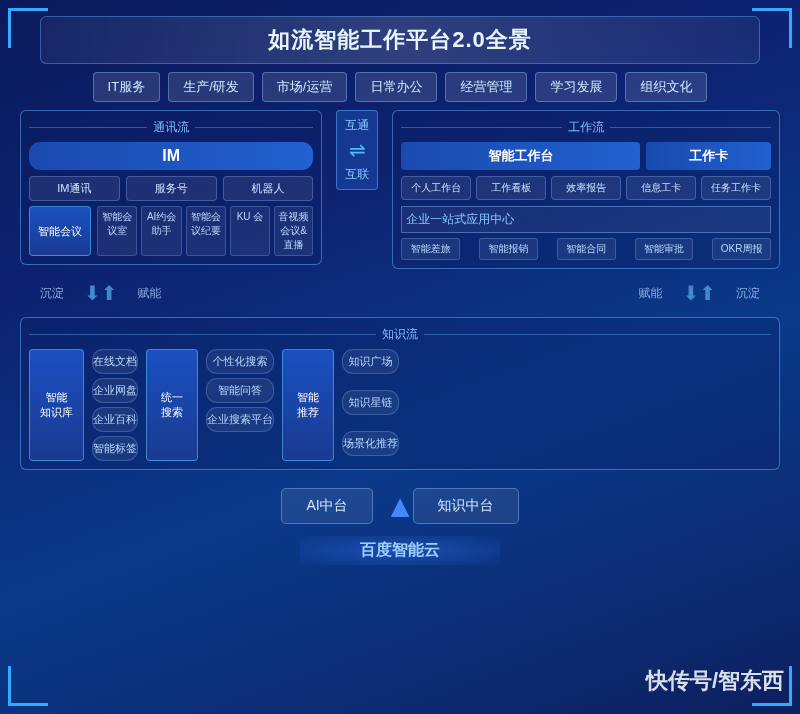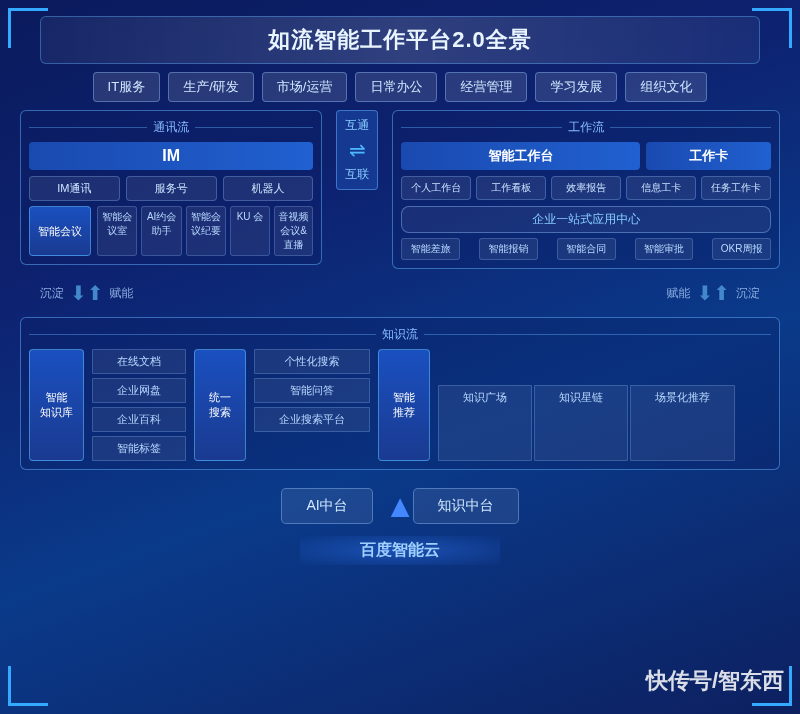--- a/index.html
+++ b/index.html
@@ -93,21 +93,21 @@
     }
     .flow-label::before, .flow-label::after {
       content: '';
       flex: 1;
       height: 1px;
       background: rgba(100,180,255,0.4);
     }
 
     .im-header {
       background: linear-gradient(90deg, #1a4ab0, #2060d0);
-      border-radius: 4px;
+      border-radius: 11px;
       text-align: center;
       padding: 5px;
       font-size: 16px;
       font-weight: bold;
       color: #fff;
       margin-bottom: 6px;
     }
 
     .im-row {
       display: flex;
@@ -231,22 +231,21 @@
       border-radius: 4px;
       text-align: center;
       padding: 4px 2px;
       font-size: 10px;
       color: #cce4ff;
     }
 
     .enterprise-center {
       background: rgba(255,255,255,0.06);
       border: 1px solid rgba(150,200,255,0.4);
-      border-radius: 8px;
-      text-align: center;
+      border-radius: 0;
       padding: 4px;
       font-size: 12px;
       color: #88ccff;
       margin-bottom: 5px;
     }
 
     .enterprise-items-row {
       display: flex;
       gap: 19px;
     }
@@ -265,21 +264,21 @@
     .settle-row {
       display: flex;
       justify-content: space-between;
       padding: 4px 20px;
       font-size: 12px;
       color: #88aadd;
     }
     .settle-item {
       display: flex;
       align-items: center;
-      gap: 6px;
+      gap: 20px;
       justify-content: center;
     }
 
     
     .knowledge-section {
       border: 1px solid rgba(100,180,255,0.5);
       border-radius: 6px;
       padding: 8px;
       background: rgba(10,30,100,0.3);
     }
@@ -306,23 +305,23 @@
     }
 
     .knowledge-left-group {
       display: flex;
       flex-direction: column;
       gap: 4px;
     }
     .know-item {
       background: rgba(255,255,255,0.07);
       border: 1px solid rgba(150,200,255,0.25);
-      border-radius: 1px;
-      text-align: center;
-      padding: 4px 24px;
+      border-radius: 11px;
+      text-align: center;
+      padding: 4px 0;
       font-size: 11px;
       color: #b8d8ff;
     }
 
     .unified-search {
       background: linear-gradient(180deg, #1a50c0, #1a3a90);
       border: 1px solid rgba(100,200,255,0.5);
       border-radius: 4px;
       display: flex;
       align-items: center;
@@ -350,23 +349,22 @@
       justify-content: center;
       padding: 6px 10px;
       font-size: 11px;
       color: #fff;
       text-align: center;
       min-width: 52px;
     }
 
     .knowledge-right-group {
       display: flex;
-      flex-direction: row;
-      gap: 2px;
-      margin-top: 36px;
+      flex-direction: column;
+      gap: 16px;
     }
 
     
     .platform-row {
       display: flex;
       justify-content: center;
       align-items: center;
       gap: 40px;
       padding: 8px 0 4px 0;
       position: relative;

